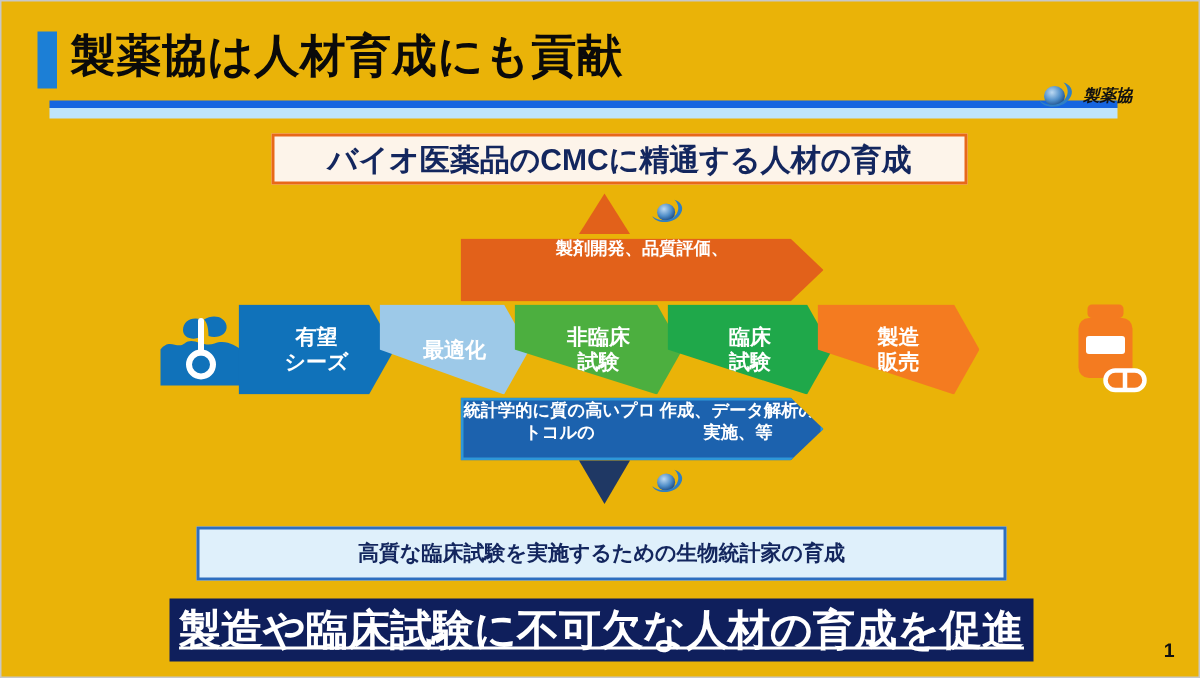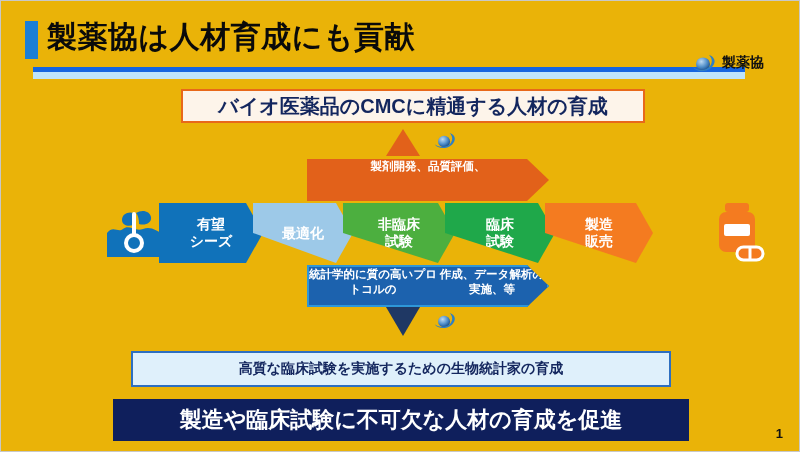--- a/index.html
+++ b/index.html
@@ -14,21 +14,21 @@
   .slide-title{
     position:absolute;left:46px;top:16px;
     font-size:30px;font-weight:bold;color:#0a0a0a;letter-spacing:0.5px;
     white-space:nowrap;
   }
   .rule-main{position:absolute;left:32px;top:66px;width:712px;height:5px;background:#1565E0;}
   .rule-soft{position:absolute;left:32px;top:71px;width:712px;height:7px;background:#bfe4fb;}
 
   
   .logo{position:absolute;left:690px;top:52px;display:flex;align-items:center;gap:5px;}
-  .logo-text{font-size:14px;font-weight:bold;color:#111;white-space:nowrap;}
+  .logo-text{font-size:11px;font-weight:bold;color:#111;white-space:nowrap;font-style:italic;}
 
   .globe{display:block;}
 
   
   .banner-top{
     position:absolute;left:168px;top:88px;width:464px;height:34px;
     background:#fdf4ea;border:2px solid #E8681A;box-sizing:border-box;
     display:flex;align-items:center;justify-content:center;margin-left:12px;
   }
   .banner-top-text{font-size:20px;font-weight:bold;color:#13265e;white-space:nowrap;}
@@ -81,21 +81,21 @@
     background:#dff0fb;border:2px solid #2E6FC0;box-sizing:border-box;
     display:flex;align-items:center;justify-content:center;
   }
   .banner-mid-text{font-size:14px;font-weight:bold;color:#13265e;white-space:nowrap;}
 
   .banner-bottom{
     position:absolute;left:112px;top:398px;width:576px;height:42px;
     background:#0F1F5C;box-sizing:border-box;
     display:flex;align-items:center;justify-content:center;
   }
-  .banner-bottom-text{font-size:22px;font-weight:bold;color:#ffffff;white-space:nowrap;}
+  .banner-bottom-text{font-size:28px;font-weight:bold;color:#ffffff;white-space:nowrap;text-decoration:underline;}
 
   .page-num{position:absolute;right:16px;bottom:10px;font-size:13px;font-weight:bold;color:#111;}
 </style>
 </head>
 <body>
 
 <div class="slide">
 
   <div class="title-accent"></div>
   <div class="slide-title">製薬協は人材育成にも貢献</div>

